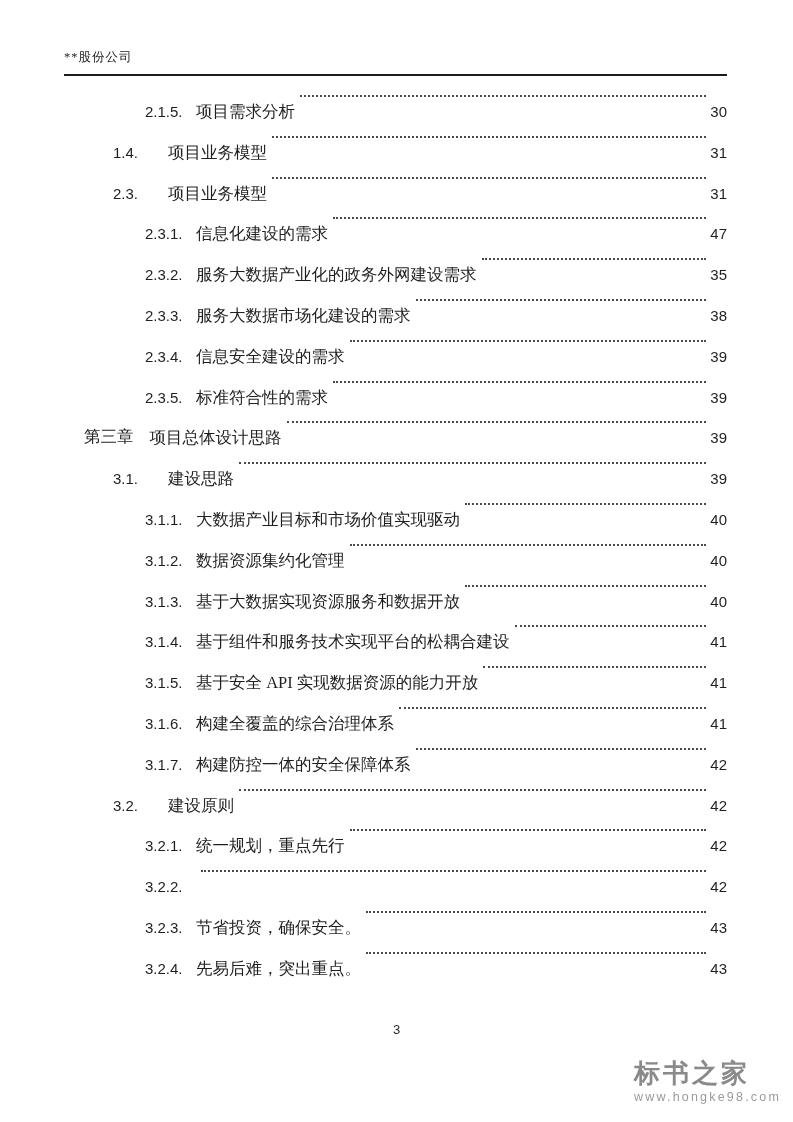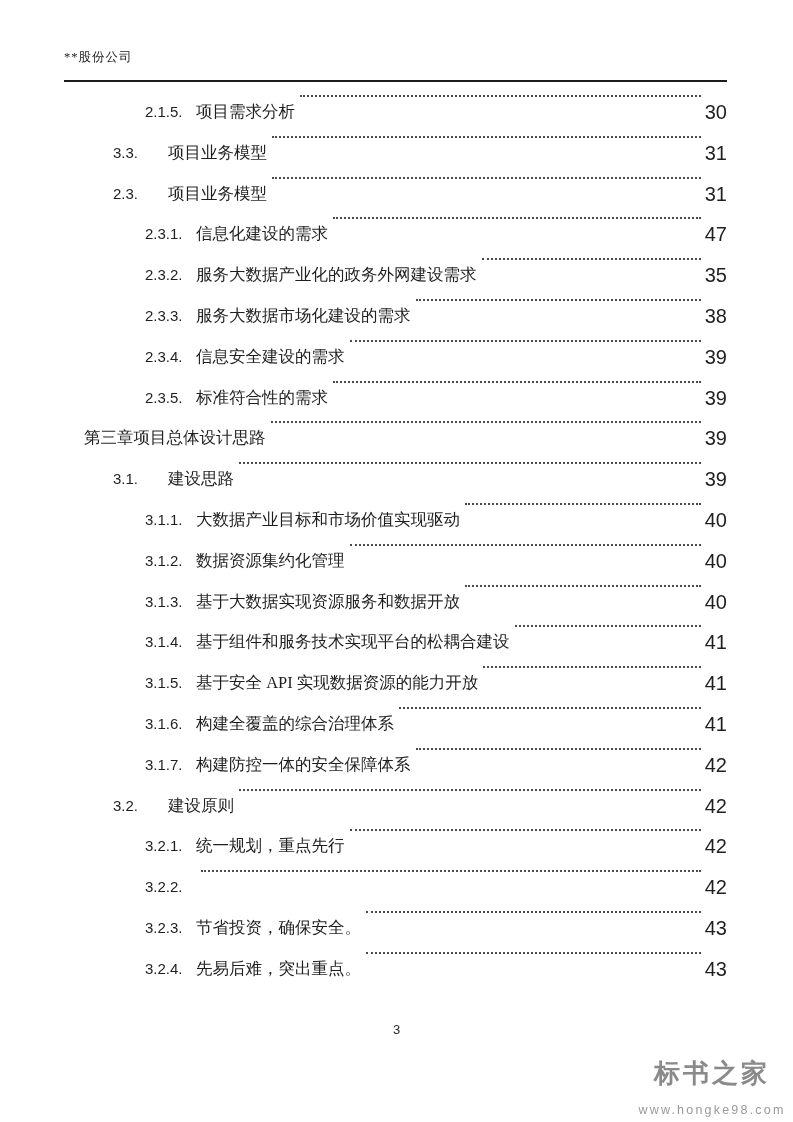--- a/index.html
+++ b/index.html
@@ -7,21 +7,21 @@
     width:793px; height:1122px; position:relative; overflow:hidden;
     font-family:"Liberation Serif","DejaVu Serif",serif;
     color:#1f1f1f;
   }
 
   
   .doc-header {
     position:absolute; left:64px; top:50px; width:663px;
     font-size:12.5px; line-height:14px;
     border-bottom:2px solid #1c1c1c;
-    padding-bottom:16px;
+    padding-bottom:10px;
     font-family:"Liberation Serif","DejaVu Serif",serif;
     letter-spacing:1px;
   }
 
   
   .toc {
     position:absolute; left:64px; top:92px; width:663px;
   }
   .toc-row {
     display:flex; align-items:flex-start;
@@ -35,73 +35,73 @@
   .toc-row .title {
     font-family:"Liberation Serif","DejaVu Serif",serif;
     font-size:16.5px; flex:0 0 auto;
   }
   .toc-row.lvl2 { padding-left:49px; }
   .toc-row.lvl2 .num { width:55px; }
   .toc-row.lvl3 { padding-left:81px; }
   .toc-row.lvl3 .num { width:51px; }
   .toc-row.lvl1 { padding-left:20px; }
   .toc-row.lvl1 .num {
-    font-family:Liberation Serif, serif;
-    font-size:16.5px; margin-right:0;
+    font-family:Liberation Mono, monospace;
+    font-size:16.5px; margin-right:16px;
   }
   .leader {
     flex:1 1 auto; display:inline-block; height:3px;
     border-bottom:2px dotted #4a4a4a;
     margin:0 4px 0 5px; min-width:20px;
   }
   .pagenum {
     font-family:"Liberation Sans","DejaVu Sans",sans-serif;
-    font-size:20px; flex:0 0 auto; text-align:right; min-width:17px;
+    font-size:15px; flex:0 0 auto; text-align:right; min-width:17px;
   }
 
   
   .doc-footer {
     position:absolute; left:0; top:1022px; width:100%;
     text-align:center;
     font-family:"Liberation Sans","DejaVu Sans",sans-serif;
     font-size:13px; color:#2a2a2a;
   }
 
   
   .watermark {
     position:absolute; left:634px; top:1058px; width:156px;
-    text-align:center; user-select:none;
+    user-select:none;
   }
   .watermark .wm-title {
     font-family:"Liberation Sans","DejaVu Sans",sans-serif;
     font-size:26px; font-weight:900; color:#8a8a8a;
     letter-spacing:3px; line-height:30px;
   }
   .watermark .wm-url {
     font-family:"Liberation Sans","DejaVu Sans",sans-serif;
     font-size:12.5px; color:#9a9a9a; letter-spacing:2.2px;
-    line-height:16px; margin-top:14px;
+    line-height:16px; margin-top:1px;
   }
 </style>
 </head>
 <body>
 
 <div class="doc-header">
   <span>**股份公司</span>
 </div>
 
 <div class="toc" id="toc-list">
     <div class="toc-row lvl3">
       <span class="num">2.1.5.</span>
       <span class="title">项目需求分析</span>
       <span class="leader"></span>
       <span class="pagenum">30</span>
     </div>
     <div class="toc-row lvl2">
-      <span class="num">3.3.</span>
+      <span class="num">1.4.</span>
       <span class="title">项目业务模型</span>
       <span class="leader"></span>
       <span class="pagenum">31</span>
     </div>
     <div class="toc-row lvl2">
       <span class="num">2.3.</span>
       <span class="title">项目业务模型</span>
       <span class="leader"></span>
       <span class="pagenum">31</span>
     </div>

